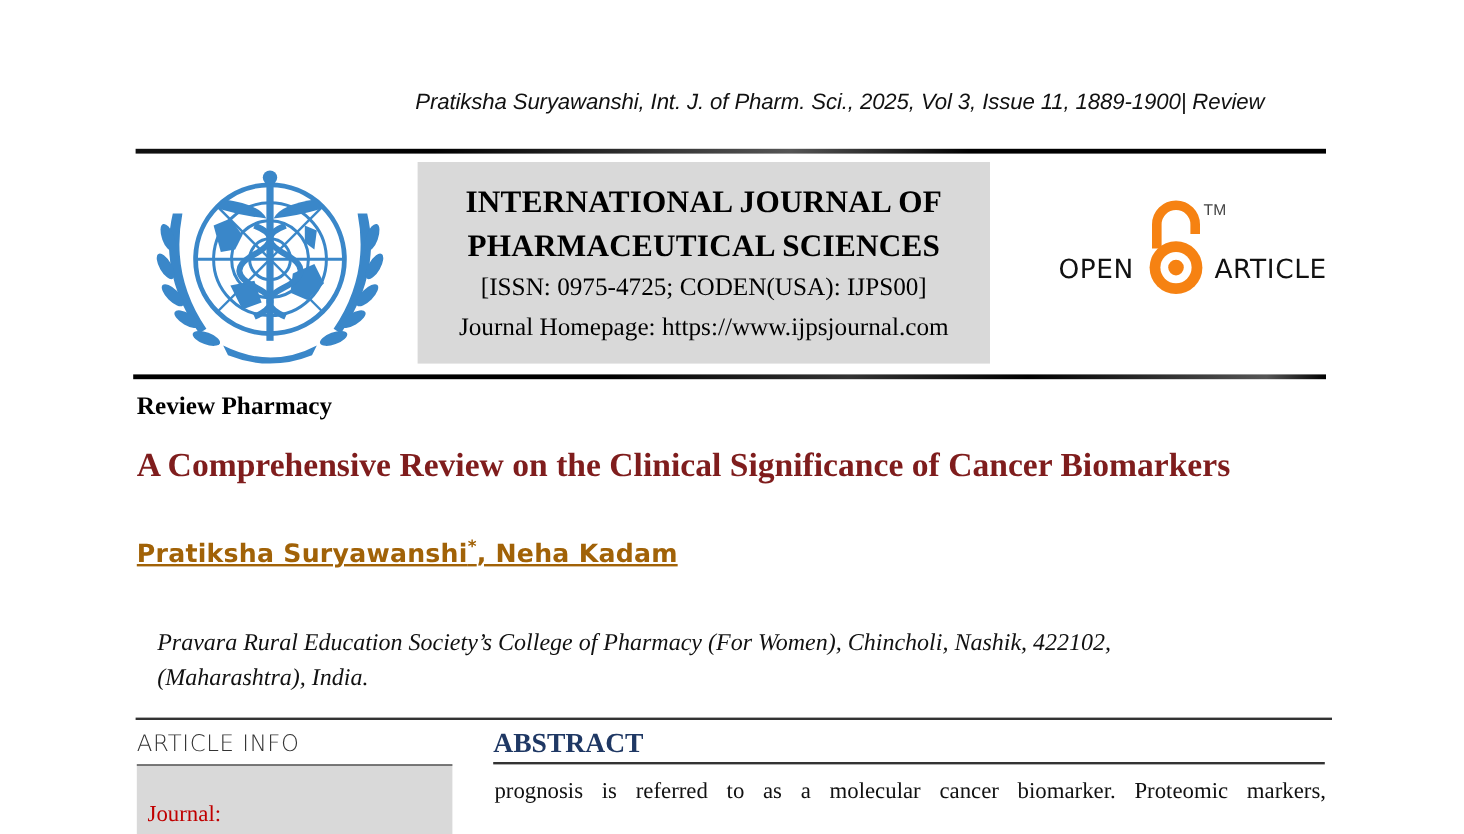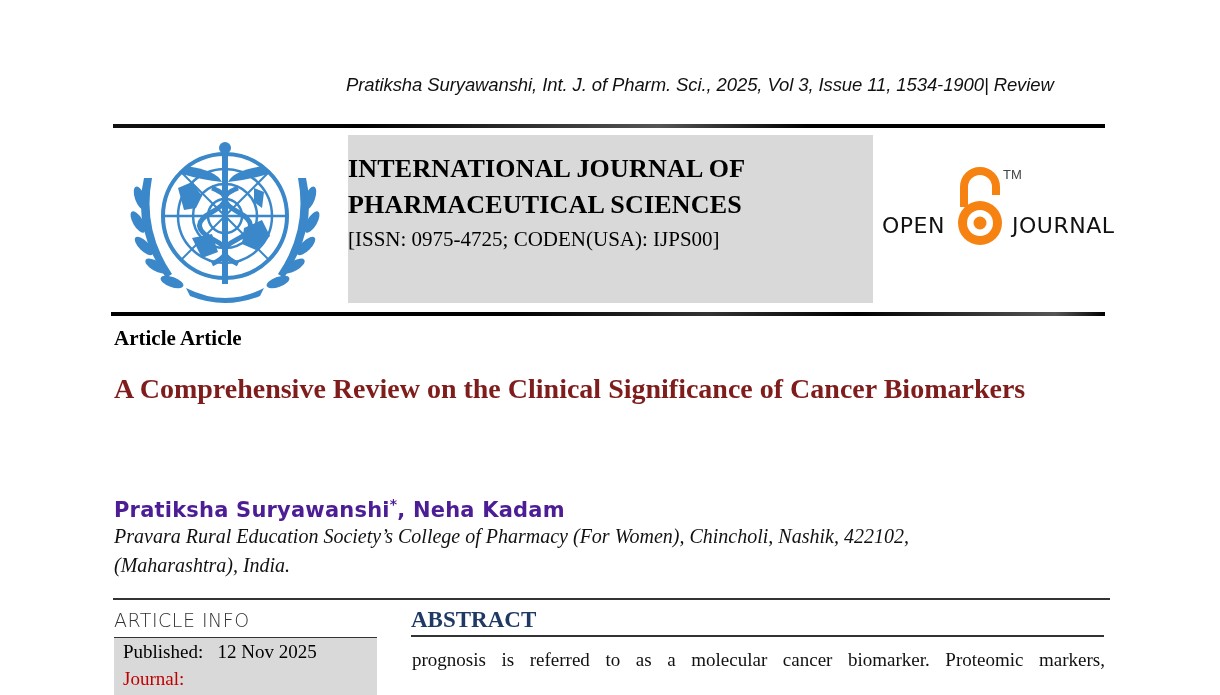--- a/index.html
+++ b/index.html
@@ -2,43 +2,43 @@
 <html><head>
 <meta charset="utf-8">
 <style>
   html, body { margin:0; padding:0; background:#ffffff; }
   body { width:1220px; height:695px; position:relative; overflow:hidden; font-family:"Liberation Serif", serif; color:#000; }
   .abs { position:absolute; }
   .citation { left:346px; top:74px; font-family:"Liberation Sans", sans-serif; font-style:italic; font-size:18.5px; color:#111; white-space:nowrap; letter-spacing:-0.1px; }
   .rule-top { left:113px; top:124px; width:992px; height:4px; background:linear-gradient(90deg,#111 0%,#000 25%,#555 55%,#000 70%,#000 100%); }
   .rule-bottom { left:111px; top:312px; width:994px; height:4px; background:linear-gradient(90deg,#000 0%,#000 40%,#333 60%,#000 75%,#555 95%,#000 100%); }
   .logo { left:126px; top:138px; width:198px; height:170px; }
-  .journal-box { left:348px; top:135px; width:525px; height:168px; background:#d9d9d9; text-align:left; }
+  .journal-box { left:348px; top:135px; width:477px; height:168px; background:#d9d9d9; text-align:center; }
   .journal-title { font-weight:bold; font-size:26px; line-height:36px; margin-top:16px; letter-spacing:0.2px; }
   .journal-line { font-size:21px; line-height:33px; }
   .oa { left:880px; top:165px; width:230px; height:90px; }
   .oa-text { position:absolute; top:48px; font-family:"DejaVu Sans", sans-serif; font-weight:normal; font-size:22px; color:#111; letter-spacing:0.5px; }
   .oa-tm { position:absolute; left:123px; top:2px; font-family:"Liberation Sans", sans-serif; font-size:13px; color:#444; }
   .article-type { left:114px; top:326px; font-weight:bold; font-size:21px; }
   .title { left:114px; top:367px; width:950px; font-weight:bold; font-size:28px; line-height:43px; color:#7f1d1d; }
-  .authors { left:114px; top:496px; font-family:"DejaVu Sans", sans-serif; font-weight:bold; font-size:21px; color:#4c1d95; letter-spacing:0.2px; }
+  .authors { left:114px; top:448px; font-family:"DejaVu Sans", sans-serif; font-weight:bold; font-size:21px; color:#a16207; letter-spacing:0.2px;text-decoration:underline; }
   .authors sup { font-size:14px; }
-  .affil { left:114px; top:522px; width:920px; font-style:italic; font-size:20px; line-height:29px; color:#111; }
+  .affil { left:131px; top:522px; width:920px; font-style:italic; font-size:20px; line-height:29px; color:#111; }
   .rule-thin { left:113px; top:598px; width:997px; height:1.5px; background:#333; }
   .info-head { left:114px; top:609px; font-family:"DejaVu Sans", sans-serif; font-size:19px; color:#333; font-weight:300; letter-spacing:0.5px; }
   .info-box { left:114px; top:637px; width:263px; height:60px; background:#d9d9d9; border-top:1.5px solid #333; }
   .info-row { position:absolute; left:9px; font-size:19px; white-space:nowrap; }
   .abs-head { left:411px; top:607px; font-weight:bold; font-size:23px; color:#1f3864; }
   .abs-rule { left:411px; top:635px; width:693px; height:1.5px; background:#333; }
   .abs-body { left:412px; top:646px; width:693px; font-size:19px; line-height:27.5px; text-align:justify; text-align-last:justify; color:#111; }
 </style>
 </head>
 <body>
 
-<div class="abs citation">Pratiksha Suryawanshi, Int. J. of Pharm. Sci., 2025, Vol 3, Issue 11, 1534-1900| Review</div>
+<div class="abs citation">Pratiksha Suryawanshi, Int. J. of Pharm. Sci., 2025, Vol 3, Issue 11, 1889-1900| Review</div>
 
 <div class="abs rule-top"></div>
 
 <div class="abs logo">
   <svg width="198" height="170" viewBox="0 0 198 170">
     <g fill="none" stroke="#3a87c9">
       <circle cx="99" cy="78" r="62" stroke-width="4"></circle>
       <circle cx="99" cy="78" r="47" stroke-width="2.5"></circle>
       <circle cx="99" cy="78" r="32" stroke-width="2.5"></circle>
       <circle cx="99" cy="78" r="17" stroke-width="2.5"></circle>
@@ -73,53 +73,51 @@
       <ellipse cx="152" cy="144" rx="5" ry="12" transform="rotate(70 152 144)"></ellipse>
       <path d="M60 150 q40 20 78 0 l-4 8 q-35 14 -70 0 z"></path>
     </g>
   </svg>
 </div>
 
 <div class="abs journal-box">
   <div class="journal-title">INTERNATIONAL JOURNAL OF</div>
   <div class="journal-title" style="margin-top:0">PHARMACEUTICAL SCIENCES</div>
   <div class="journal-line">[ISSN: 0975-4725; CODEN(USA): IJPS00]</div>
+  <div class="journal-line">Journal Homepage: https://www.ijpsjournal.com</div>
 </div>
 
 <div class="abs oa">
   <span class="oa-text" style="left:2px">OPEN</span>
   <span style="position:absolute; left:74px; top:0;">
     <svg width="52" height="86" viewBox="0 0 52 86">
       <path d="M10 42 V22 A16 16 0 0 1 42 22 V30" fill="none" stroke="#f68212" stroke-width="8"></path>
       <circle cx="26" cy="58" r="22" fill="#f68212"></circle>
       <circle cx="26" cy="58" r="13" fill="#fff"></circle>
       <circle cx="26" cy="58" r="6.5" fill="#f68212"></circle>
     </svg>
   </span>
   <span class="oa-tm">TM</span>
-  <span class="oa-text" style="left:132px">JOURNAL</span>
+  <span class="oa-text" style="left:132px">ARTICLE</span>
 </div>
 
 <div class="abs rule-bottom"></div>
 
-<div class="abs article-type">Article Article</div>
+<div class="abs article-type">Review Pharmacy</div>
 
 <div class="abs title">A Comprehensive Review on the Clinical Significance of Cancer Biomarkers</div>
 
 <div class="abs authors"><span>Pratiksha Suryawanshi</span><sup>*</sup><span>, Neha Kadam</span></div>
 
 <div class="abs affil">Pravara Rural Education Society’s College of Pharmacy (For Women), Chincholi, Nashik, 422102, (Maharashtra), India.</div>
 
 <div class="abs rule-thin"></div>
 
 <div class="abs info-head">ARTICLE INFO</div>
 <div class="abs info-box">
-  <div class="info-row" style="top:3px">
-    <span>Published:</span>&nbsp;&nbsp;&nbsp;<span>12 Nov 2025</span>
-  </div>
   <div class="info-row" style="top:30px; color:#c00000">Journal:</div>
 </div>
 
 <div class="abs abs-head">ABSTRACT</div>
 <div class="abs abs-rule"></div>
 <div class="abs abs-body">
   <div>prognosis is referred to as a molecular cancer biomarker. Proteomic markers,</div>
 </div>
 
 </body></html>

